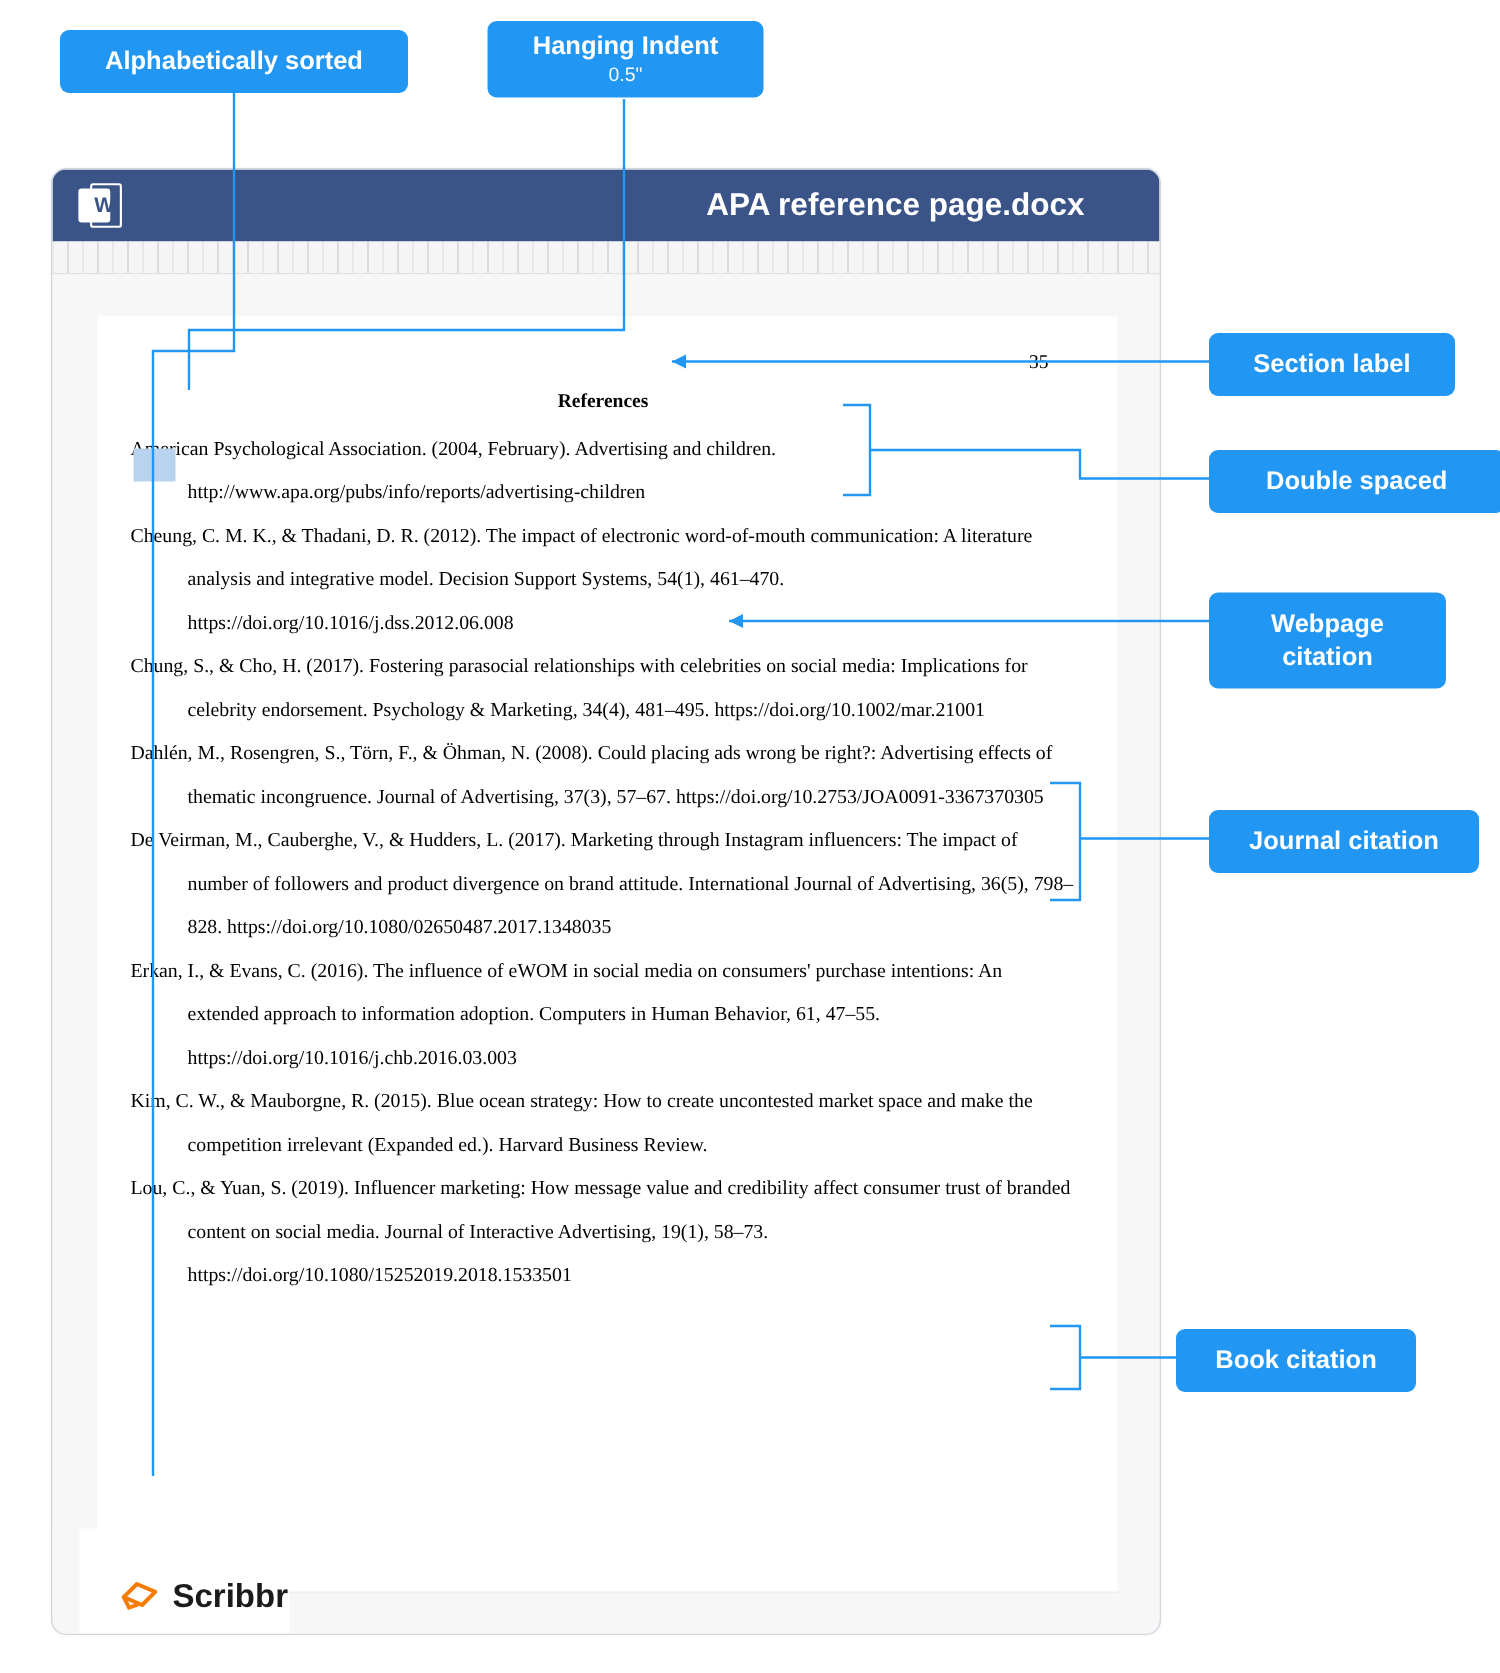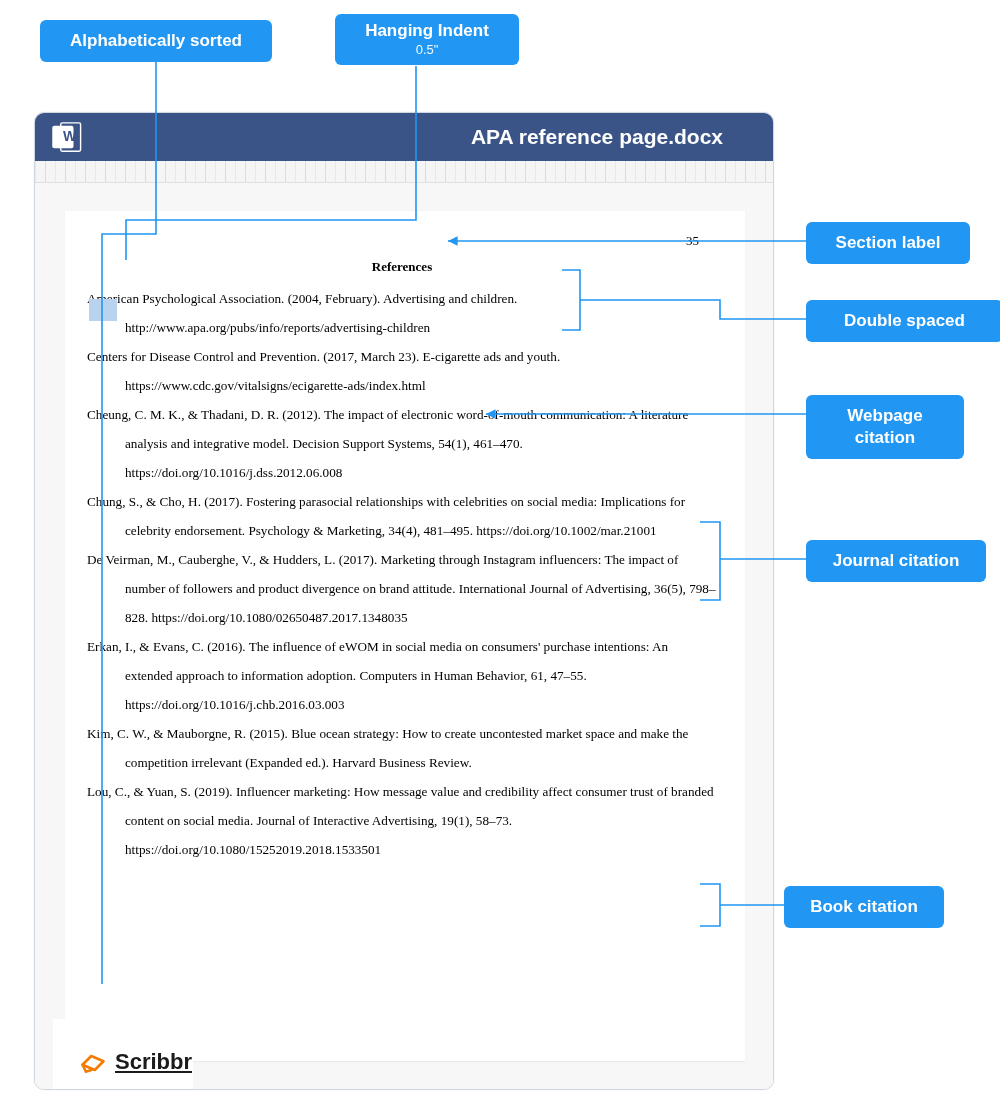--- a/index.html
+++ b/index.html
@@ -18,33 +18,33 @@
   .ruler { height: 22px; background: repeating-linear-gradient(90deg, #e8e8e8 0, #e8e8e8 1px, #f5f5f5 1px, #f5f5f5 10px, #dcdcdc 10px, #dcdcdc 11px, #f5f5f5 11px, #f5f5f5 20px); border-bottom: 1px solid #e0e0e0; }
   
   .page-area { background: #f7f7f7; padding: 28px 30px; height: 908px; }
   .paper { background: #fff; width: 680px; height: 850px; padding: 16px 28px 8px 22px; box-shadow: 0 1px 1px rgba(0,0,0,0.05); font-family: "Times New Roman", Times, serif; font-size: 13.2px; line-height: 2.2; color: #000000; position: relative; }
   .page-num { text-align: right; font-size: 13px; position: absolute; top: 16px; right: 46px; }
   .ref-title { text-align: center; font-weight: 700; font-size: 13px; margin-top: 26px; margin-bottom: 2px; }
   .entry { padding-left: 38px; text-indent: -38px; margin-bottom: 0; }
   .italic { }
   .indent-box { position: absolute; left: 24px; top: 88px; width: 28px; height: 22px; background: #b9d3ef; }
   
-  .logo-area { position: absolute; left: 44px; bottom: 12px; display: flex; align-items: flex-start; gap: 8px; font-weight: 700; font-size: 22px; color: #1b1b1b; text-decoration: underline; }
+  .logo-area { position: absolute; left: 44px; bottom: 12px; display: flex; align-items: flex-end; gap: 8px; font-weight: 700; font-size: 22px; color: #1b1b1b; }
   .logo-area svg { width: 28px; height: 28px; }
   .corner-fold { position: absolute; left: 18px; bottom: 0; width: 140px; height: 70px; background: #fff; border-top-right-radius: 80px 40px; }
   
   .line { position: absolute; stroke: #2196F3; fill: none; stroke-width: 1.6; }
   .arrowhead { fill: #2196F3; }
   svg.overlay { position: absolute; left:0; top:0; width:1000px; height:1115px; pointer-events:none; }
 </style>
 </head>
 <body>
 
 <div class="label-box" style="left:40px; top:20px; width:232px;"><span>Alphabetically sorted</span></div>
-<div class="label-box" style="left:335px; top:14px; width:184px; padding:6px 10px;">
+<div class="label-box" style="left:325px; top:14px; width:184px; padding:6px 10px;">
   <span>Hanging Indent</span>
   <span class="sub">0.5"</span>
 </div>
 
 <div class="label-box" style="left:806px; top:222px; width:164px;"><span>Section label</span></div>
 <div class="label-box" style="left:806px; top:300px; width:197px;"><span>Double spaced</span></div>
 <div class="label-box" style="left:806px; top:395px; width:158px;"><span>Webpage citation</span></div>
 <div class="label-box" style="left:806px; top:540px; width:180px;"><span>Journal citation</span></div>
 <div class="label-box" style="left:784px; top:886px; width:160px;"><span>Book citation</span></div>
 
@@ -60,23 +60,23 @@
     <div class="doc-title">APA reference page.docx</div>
   </div>
   <div class="ruler"></div>
   <div class="page-area">
     <div class="paper">
       <div class="indent-box"></div>
       <div class="page-num">35</div>
       <div class="ref-title">References</div>
       <div id="refs">
           <p class="entry">American Psychological Association. (2004, February). <span class="italic">Advertising and children</span>. http://www.apa.org/pubs/info/reports/advertising-children</p>
-          <p class="entry">Centers for Disease Control and Prevention. (2017, March 23). <span class="italic">E-cigarette ads and youth</span>. https://www.cdc.gov/vitalsigns/ecigarette-ads/index.html</p>
           <p class="entry">Cheung, C. M. K., &amp; Thadani, D. R. (2012). The impact of electronic word-of-mouth communication: A literature analysis and integrative model. <span class="italic">Decision Support Systems</span><span class="italic">, 54</span>(1), 461–470. https://doi.org/10.1016/j.dss.2012.06.008</p>
           <p class="entry">Chung, S., &amp; Cho, H. (2017). Fostering parasocial relationships with celebrities on social media: Implications for celebrity endorsement. <span class="italic">Psychology &amp; Marketing</span><span class="italic">, 34</span>(4), 481–495. https://doi.org/10.1002/mar.21001</p>
+          <p class="entry">Dahlén, M., Rosengren, S., Törn, F., &amp; Öhman, N. (2008). Could placing ads wrong be right?: Advertising effects of thematic incongruence. <span class="italic">Journal of Advertising</span><span class="italic">, 37</span>(3), 57–67. https://doi.org/10.2753/JOA0091-3367370305</p>
           <p class="entry">De Veirman, M., Cauberghe, V., &amp; Hudders, L. (2017). Marketing through Instagram influencers: The impact of number of followers and product divergence on brand attitude. <span class="italic">International Journal of Advertising</span><span class="italic">, 36</span>(5), 798–828. https://doi.org/10.1080/02650487.2017.1348035</p>
           <p class="entry">Erkan, I., &amp; Evans, C. (2016). The influence of eWOM in social media on consumers' purchase intentions: An extended approach to information adoption. <span class="italic">Computers in Human Behavior</span><span class="italic">, 61</span>, 47–55. https://doi.org/10.1016/j.chb.2016.03.003</p>
           <p class="entry">Kim, C. W., &amp; Mauborgne, R. (2015). <span class="italic">Blue ocean strategy: How to create uncontested market space and make the competition irrelevant</span> (Expanded ed.). Harvard Business Review.</p>
           <p class="entry">Lou, C., &amp; Yuan, S. (2019). Influencer marketing: How message value and credibility affect consumer trust of branded content on social media. <span class="italic">Journal of Interactive Advertising</span><span class="italic">, 19</span>(1), 58–73. https://doi.org/10.1080/15252019.2018.1533501</p>
         </div>
     </div>
   </div>
   <div class="corner-fold"></div>
   <div class="logo-area">
     <svg viewBox="0 0 32 32">

